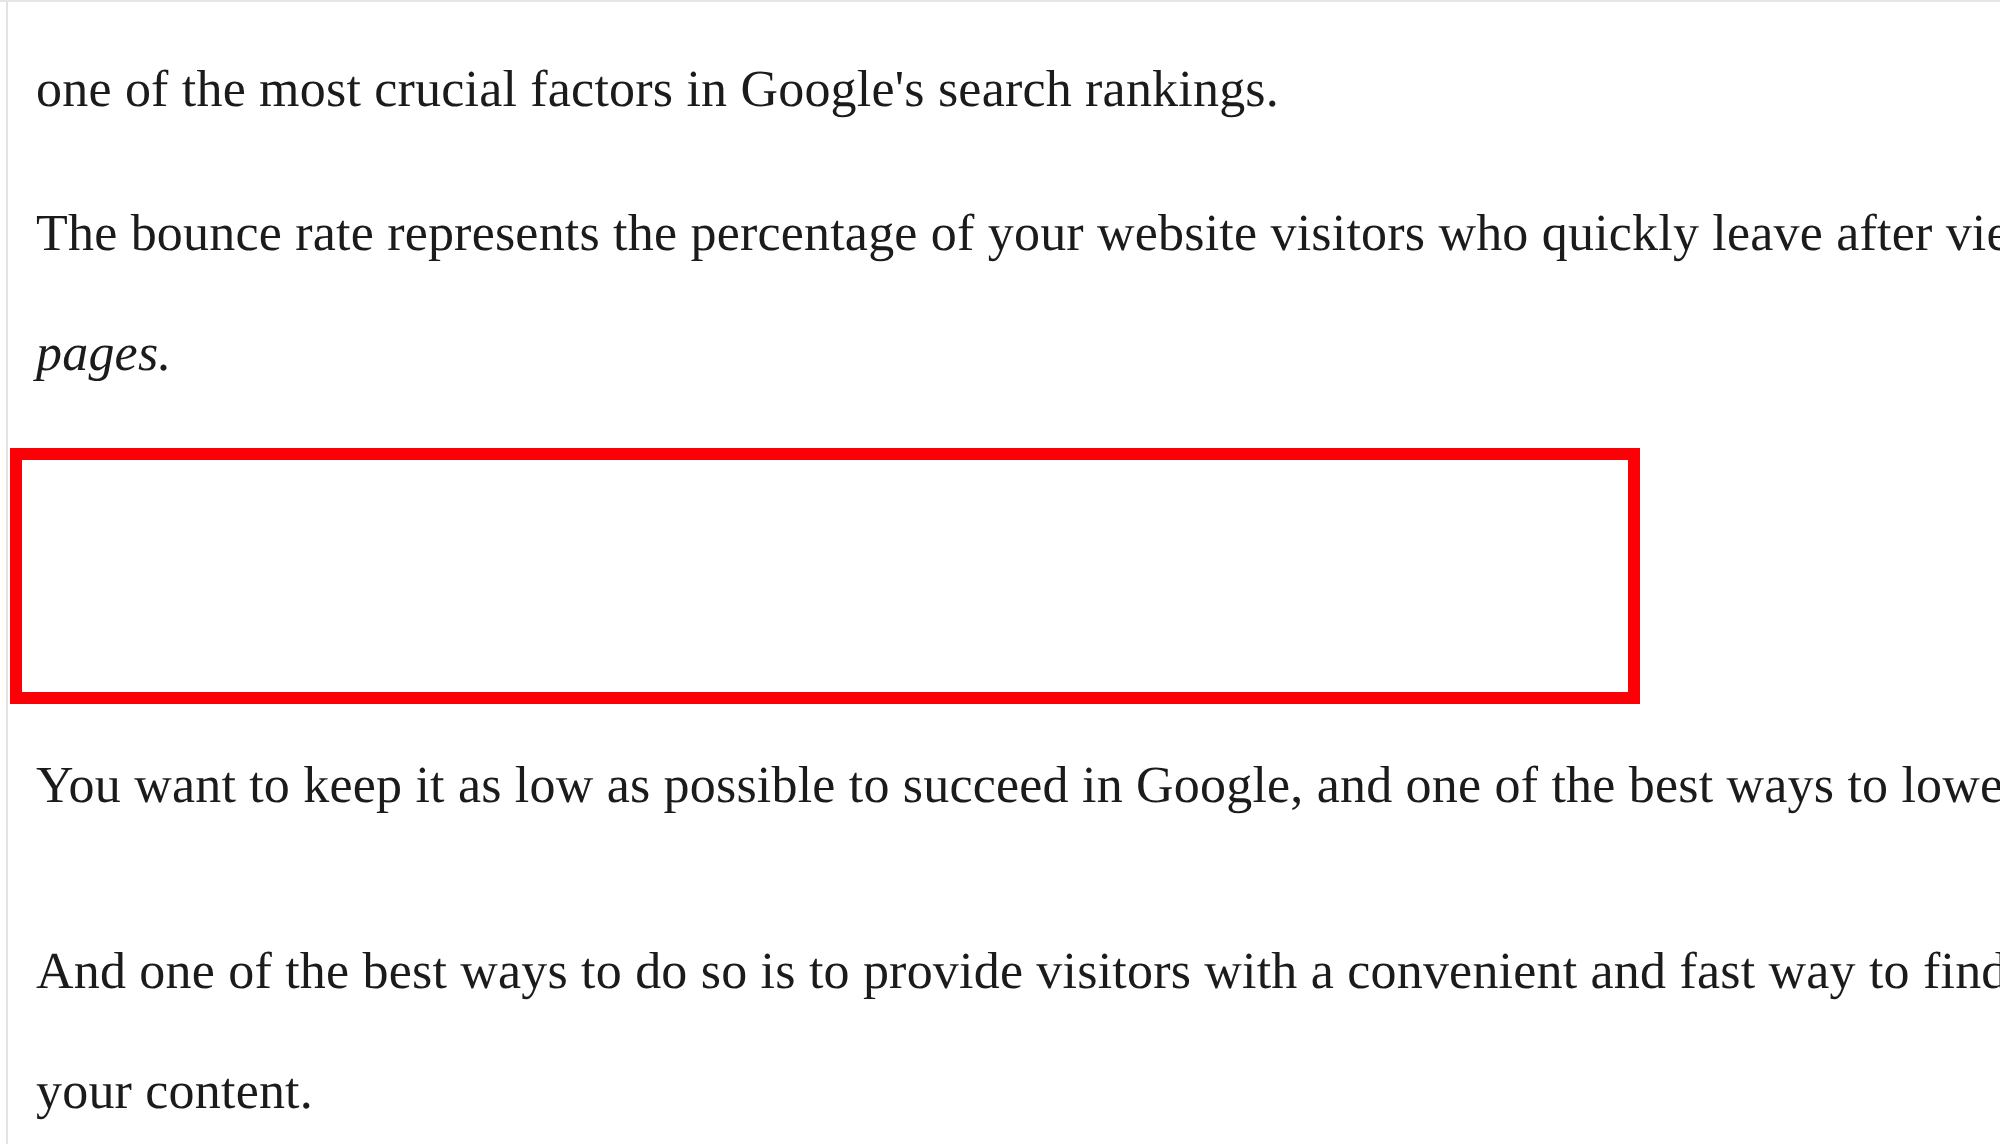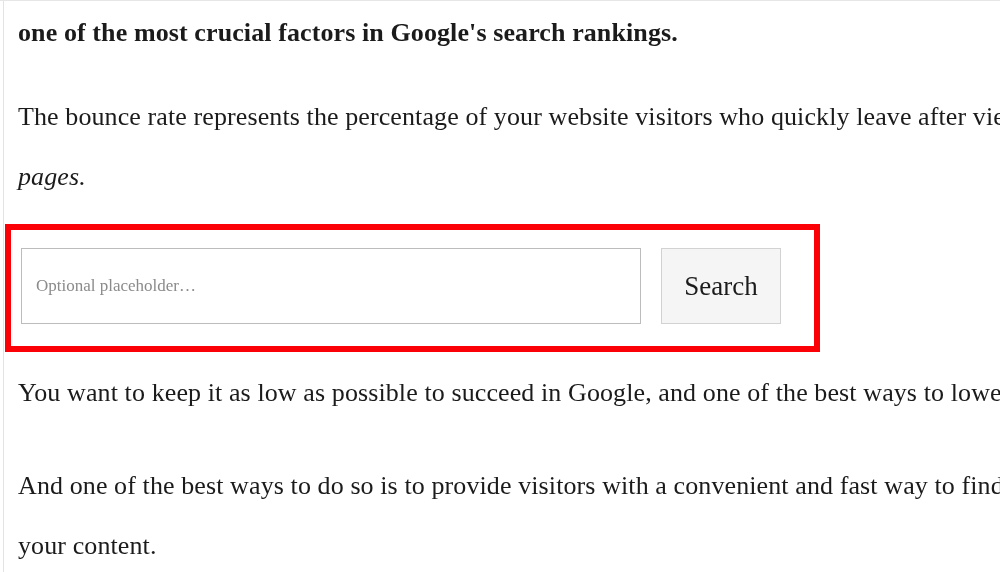--- a/index.html
+++ b/index.html
@@ -46,21 +46,21 @@
 
   .para {
     margin: 0;
     font-size: 26px;
     line-height: 60px;
     color: #1b1b1b;
     white-space: nowrap;
     letter-spacing: 0.1px;
   }
 
-  .para-1 { position: absolute; top: 2px;   left: 0; font-weight: bold; }
+  .para-1 { position: absolute; top: 14px;   left: 0; }
   .para-2 { position: absolute; top: 86px;  left: 0; }
   .para-2b{ position: absolute; top: 146px; left: 0; font-style: italic; }
   .para-3 { position: absolute; top: 362px; left: 0; }
   .para-4 { position: absolute; top: 455px; left: 0; }
   .para-4b{ position: absolute; top: 515px; left: 0; }
 
   
   .highlight-box {
     position: absolute;
     left: 5px;
@@ -136,21 +136,14 @@
     <p class="para para-3">You want to keep it as low as possible to succeed in Google, and one of the best ways to lower it is to keep visitors engaged.</p>
 
     <p class="para para-4">And one of the best ways to do so is to provide visitors with a convenient and fast way to find exactly what they need in</p>
 
     <p class="para para-4b">your content.</p>
 
   </div>
 
   <div class="highlight-box" style="border-color: rgb(251, 0, 7); border-width: 6px;"></div>
 
-  <div class="search-form">
-
-    <input class="search-input" type="text" placeholder="Optional placeholder…" style="">
-
-    <button class="search-button">Search</button>
-
-  </div>
 
 </div>
 
 </body></html>

